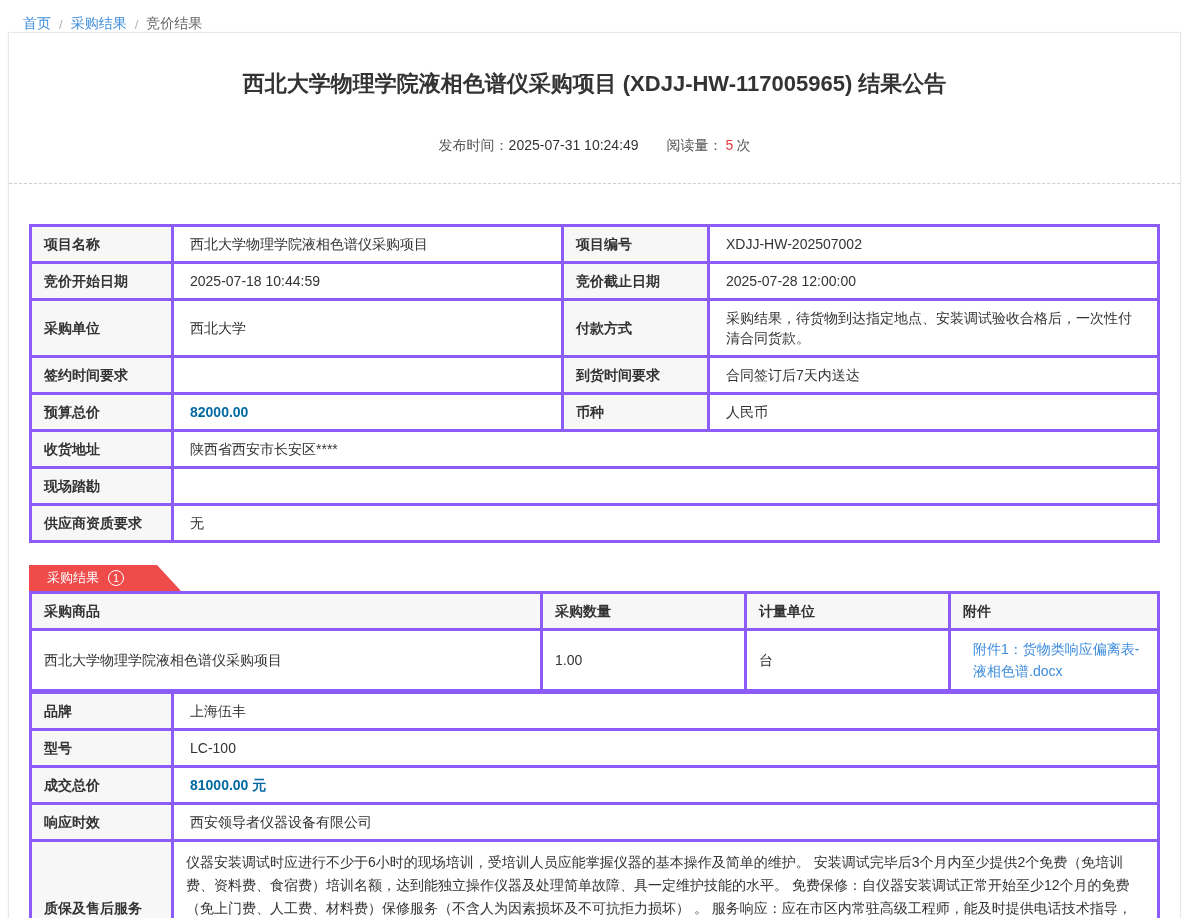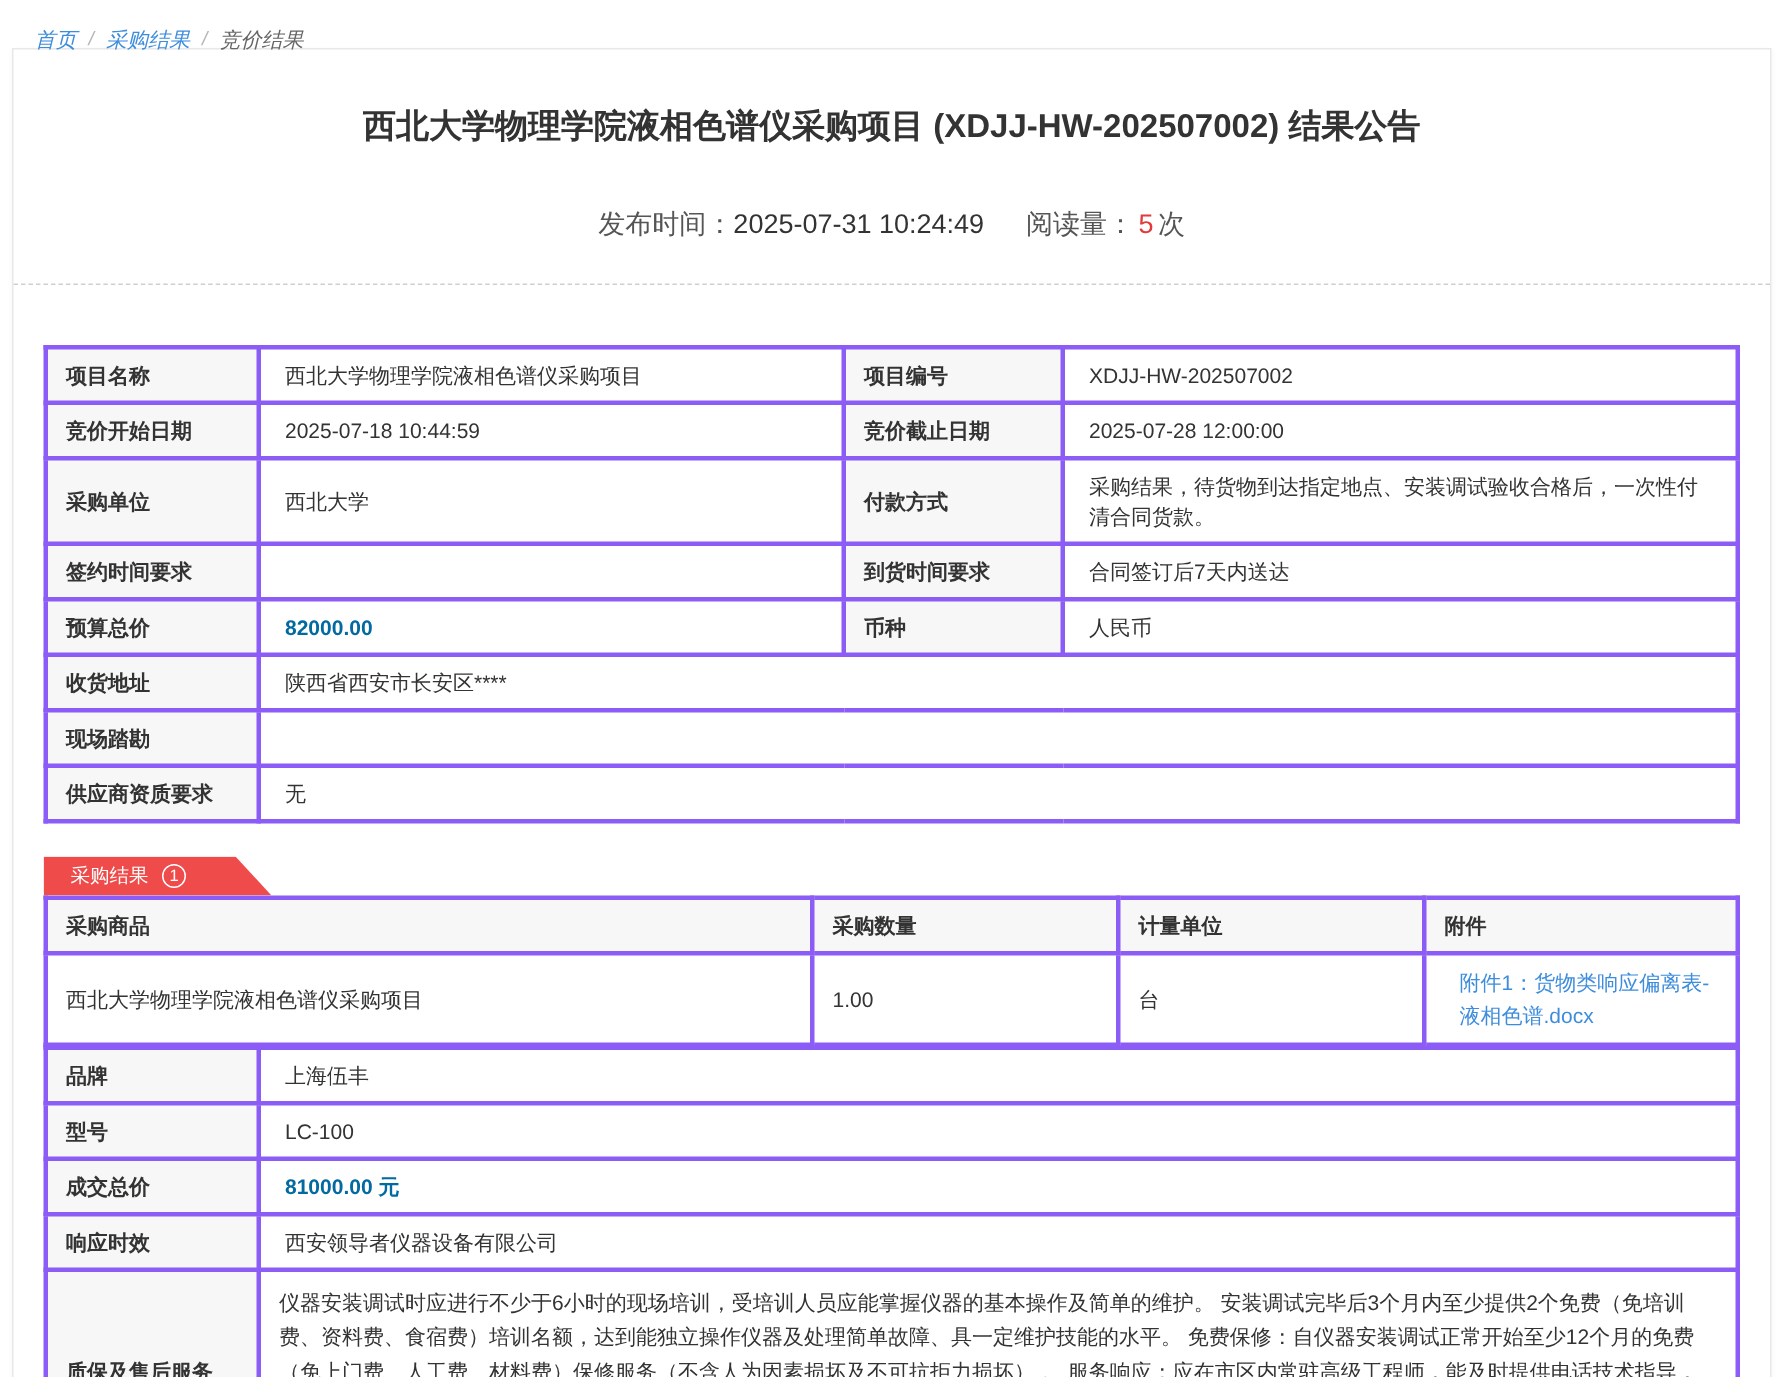--- a/index.html
+++ b/index.html
@@ -5,39 +5,39 @@
   * { box-sizing: border-box; margin: 0; padding: 0; }
   html, body { background: #fff; }
   body {
     width: 1189px; height: 918px; overflow: hidden;
     font-family: "Liberation Sans", "DejaVu Sans", sans-serif;
     color: #333; font-size: 14px;
   }
   
   .breadcrumb {
     padding: 18px 0 0 23px; font-size: 14px; color: #999;
-    display: flex; gap: 8px; height: 30px; font-style: italic;
+    display: flex; align-items: center; gap: 8px; height: 30px;
   }
   .breadcrumb a { color: #3e8ddd; text-decoration: none; cursor: pointer; }
   .breadcrumb .sep { color: #b5b5b5; font-size: 13px; }
   .breadcrumb .current { color: #666; }
 
   
   .card {
     margin: 2px 8px 0 8px; width: 1173px; height: 895px;
     background: #fff; border: 1px solid #e8e8e8;
     box-shadow: 0 1px 4px rgba(0,0,0,0.04);
     overflow: hidden;
   }
   .doc-title {
     margin-top: 36px; text-align: center;
     font-size: 22px; font-weight: bold; color: #333;
   }
   .pub-line {
-    margin-top: 38px; text-align: center; font-size: 18px; color: #555;
+    margin-top: 38px; text-align: center; font-size: 14px; color: #555;
   }
   .pub-line .lbl { color: #555; }
   .pub-line .val { color: #333; }
   .pub-line .views-num { color: #e23b3b; margin: 0 3px; }
   .pub-line .gap { display: inline-block; width: 28px; }
   .dashed-divider { margin-top: 28px; border-bottom: 1px dashed #cfcfcf; height: 0; }
 
   .content { padding: 0 20px; }
 
   
@@ -86,21 +86,21 @@
 <div class="breadcrumb">
   <a>首页</a>
   <span class="sep">/</span>
   <a>采购结果</a>
   <span class="sep">/</span>
   <span class="current">竞价结果</span>
 </div>
 
 <div class="card">
 
-  <div class="doc-title">西北大学物理学院液相色谱仪采购项目 (XDJJ-HW-202507002) 结果公告</div>
+  <div class="doc-title">西北大学物理学院液相色谱仪采购项目 (XDJJ-HW-117005965) 结果公告</div>
 
   <div class="pub-line">
     <span class="lbl">发布时间：</span><span class="val">2025-07-31 10:24:49</span><span class="gap"></span><span class="lbl">阅读量：</span><span class="views-num">5</span><span class="lbl">次</span>
   </div>
 
   <div class="dashed-divider"></div>
 
   <div class="content">
 
     <table class="info-table">

